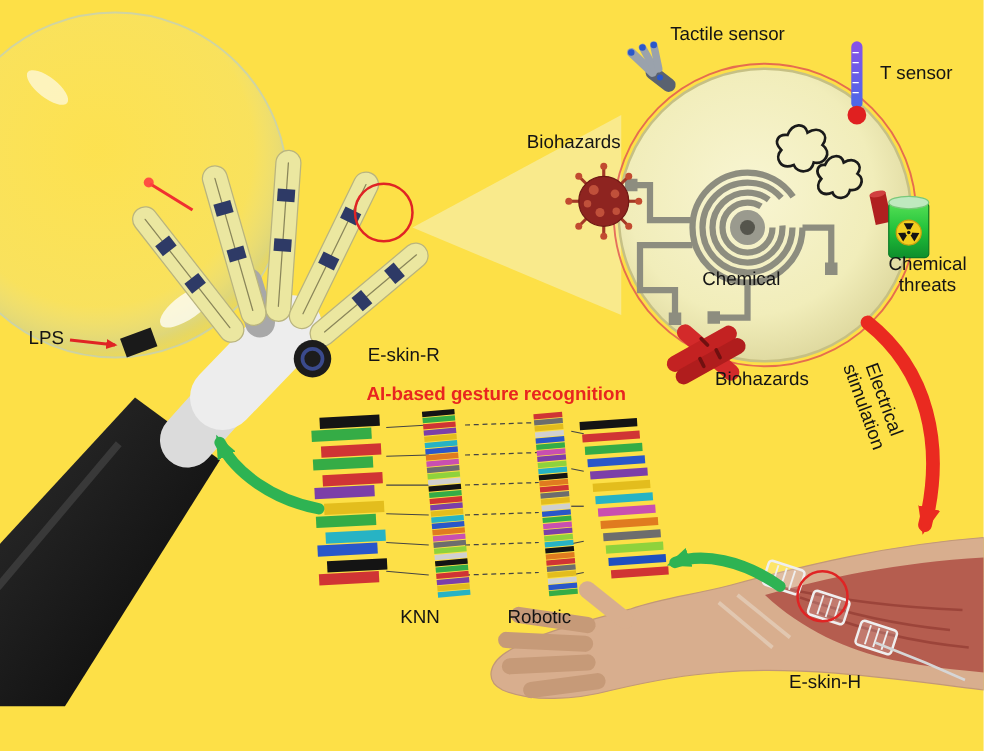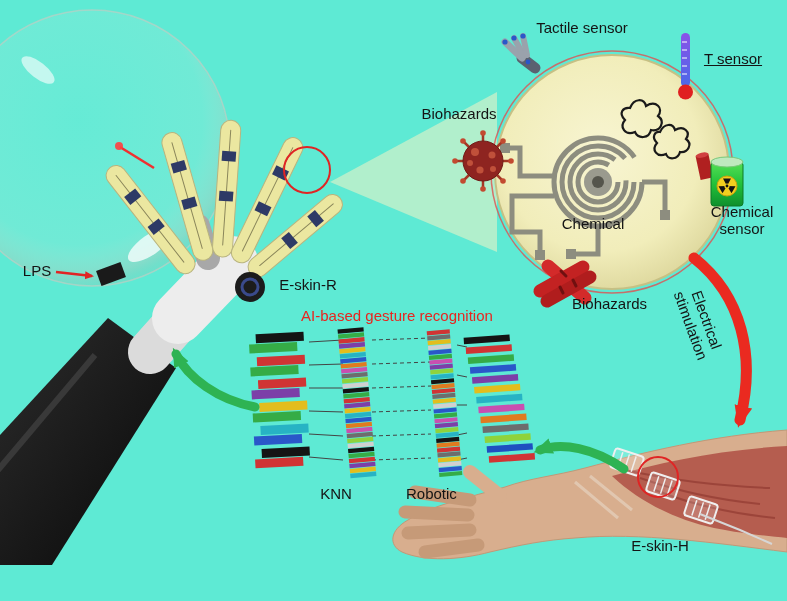--- a/index.html
+++ b/index.html
@@ -1,20 +1,20 @@
 <!DOCTYPE html>
 <html><head>
 <meta charset="utf-8">
 <style>
   html,body{margin:0;padding:0;background:#ffffff;}
-  .figure{position:relative;width:787px;height:601px;background:#5eead4;overflow:hidden;
+  .figure{position:relative;width:787px;height:601px;background:#fde047;overflow:hidden;
           font-family:"Liberation Sans",sans-serif;}
   .figure svg{position:absolute;left:0;top:0;}
   .label{position:absolute;font-size:15px;line-height:1.13;color:#141414;text-align:center;}
-  .label.red{color:#e8251f;font-weight:400;}
+  .label.red{color:#e8251f;font-weight:700;}
   .label.rot{transform:rotate(70deg);}
 </style>
 </head>
 <body>
 
 <div class="figure">
 
 <svg id="fig-svg" width="787" height="601" viewBox="0 0 787 601">
   <defs>
     <radialGradient id="bubbleGrad" cx="45%" cy="40%" r="60%">
@@ -390,26 +390,26 @@
       <polyline points="700,514 740,530 772,544" fill="none" stroke="#d6d6d6" stroke-width="2"></polyline>
     </g>
     <circle cx="658" cy="477" r="20" fill="none" stroke="#e02424" stroke-width="2"></circle>
   </g>
 
   <path d="M255,407 C218,400 188,378 176,354" fill="none" stroke="#2eb353" stroke-width="9" stroke-linecap="round" marker-end="url(#mGreen)"></path>
   <path d="M624,469 C594,448 562,442 540,450" fill="none" stroke="#2eb353" stroke-width="9" stroke-linecap="round" marker-end="url(#mGreen)"></path>
 </svg>
 
 <div class="label" style="left:527px;top:20px;width:110px;">Tactile sensor</div>
-<div class="label" style="left:697px;top:51px;width:72px;text-decoration:underline;">T sensor</div>
+<div class="label" style="left:697px;top:51px;width:72px;">T sensor</div>
 <div class="label" style="left:404px;top:106px;width:110px;">Biohazards</div>
 <div class="label" style="left:548px;top:216px;width:90px;">Chemical</div>
-<div class="label" style="left:702px;top:204px;width:80px;">Chemical sensor</div>
+<div class="label" style="left:702px;top:204px;width:80px;">Chemical threats</div>
 <div class="label" style="left:562px;top:296px;width:95px;">Biohazards</div>
 <div class="label" style="left:18px;top:263px;width:38px;">LPS</div>
-<div class="label" style="left:268px;top:277px;width:80px;">E-skin-R</div>
+<div class="label" style="left:283px;top:277px;width:80px;">E-skin-R</div>
 <div class="label red" style="left:262px;top:308px;width:270px;">AI-based gesture recognition</div>
 <div class="label" style="left:314px;top:486px;width:44px;">KNN</div>
 <div class="label" style="left:406px;top:486px;width:48px;">Robotic</div>
 <div class="label rot" style="left:650px;top:306px;width:96px;">Electrical stimulation</div>
 <div class="label" style="left:620px;top:538px;width:80px;">E-skin-H</div>
 
 </div>
 
 </body></html>

